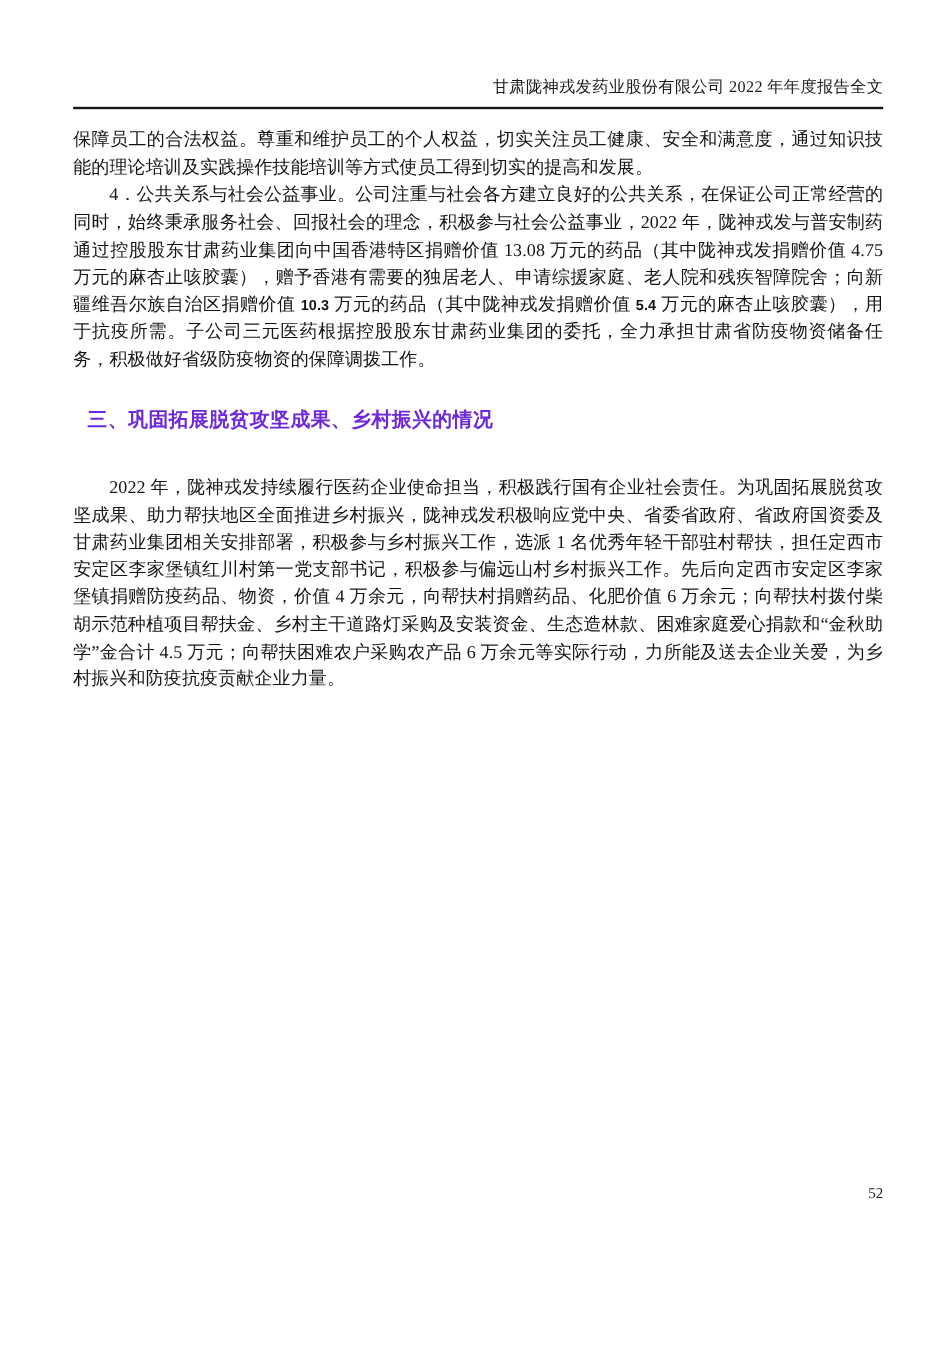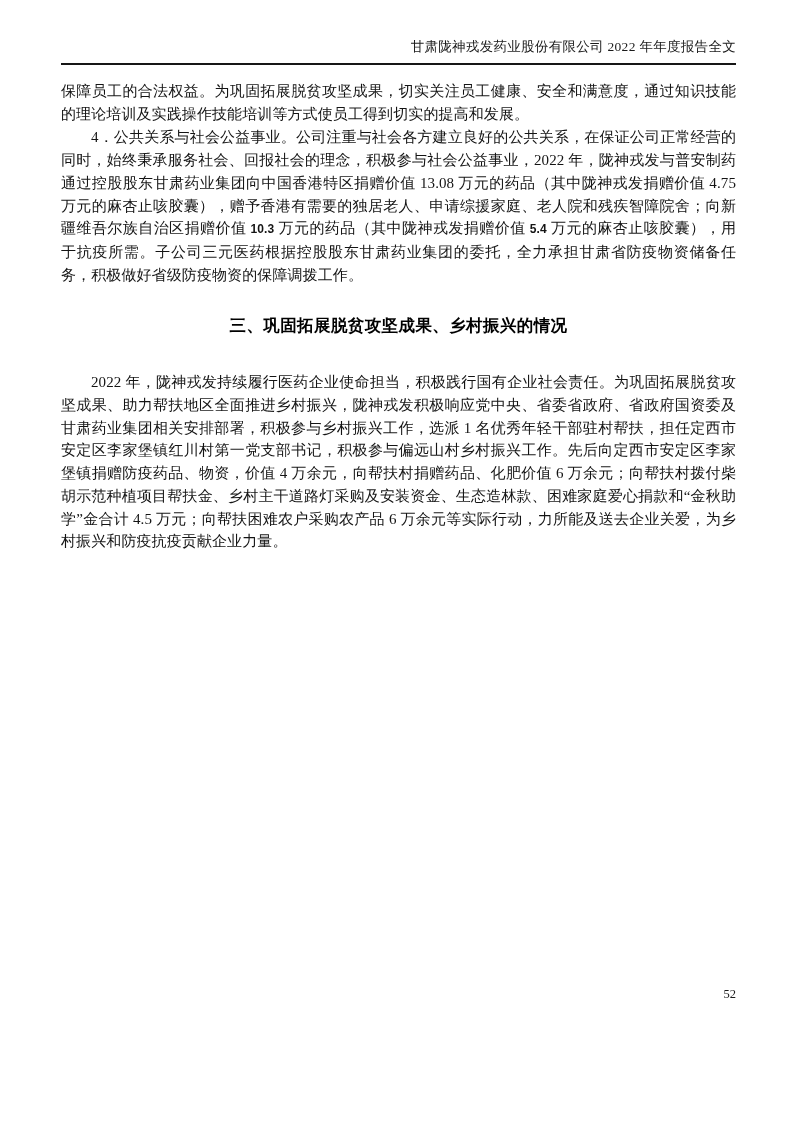--- a/index.html
+++ b/index.html
@@ -6,21 +6,21 @@
   body {
     width: 793px;
     height: 1122px;
     background: #ffffff;
     position: relative;
     overflow: hidden;
     font-family: "Liberation Serif", "DejaVu Serif", serif;
     color: #141414;
   }
   .page { position: absolute; inset: 0; background: #ffffff; }
-  .content { position: absolute; left: 61px; top: 38px; width: 675px; }
+  .content { position: absolute; left: 61px; top: 64px; width: 675px; }
   .header-title {
     text-align: right;
     font-size: 13.5px;
     line-height: 18px;
     margin-bottom: 7px;
     letter-spacing: 0.3px;
     color: #1a1a1a;
   }
   .header-rule {
     height: 0;
@@ -41,24 +41,23 @@
   .num-sans {
     font-family: "Liberation Sans", "DejaVu Sans", sans-serif;
     font-weight: 700;
     font-size: 12px;
   }
   .section-heading {
     font-family: "Liberation Sans", "DejaVu Sans", sans-serif;
     font-weight: 700;
     font-size: 16.5px;
     line-height: 23px;
-    color: #000000;
-    margin: 28px 0 34px 0;
+    color: #6d28d9;
+    margin: 28px 0 34px 12px;
     letter-spacing: 0.4px;
-    text-align: center;
   }
   .page-number {
     position: absolute;
     top: 987px;
     left: 61px;
     width: 675px;
     text-align: right;
     font-size: 12.5px;
     color: #1a1a1a;
   }
@@ -66,21 +65,21 @@
 </head>
 <body>
 
 <div class="page">
   <div class="content">
 
     <div class="header-title">甘肃陇神戎发药业股份有限公司 2022 年年度报告全文</div>
 
     <div class="header-rule"></div>
 
-    <p class="para no-indent">保障员工的合法权益。为巩固拓展脱贫攻坚成果，切实关注员工健康、安全和满意度，通过知识技能的理论培训及实践操作技能培训等方式使员工得到切实的提高和发展。</p>
+    <p class="para no-indent">保障员工的合法权益。尊重和维护员工的个人权益，切实关注员工健康、安全和满意度，通过知识技能的理论培训及实践操作技能培训等方式使员工得到切实的提高和发展。</p>
 
 
     <p class="para"><span>4．公共关系与社会公益事业。公司注重与社会各方建立良好的公共关系，在保证公司正常经营的同时，始终秉承服务社会、回报社会的理念，积极参与社会公益事业，2022 年，陇神戎发与普安制药通过控股股东甘肃药业集团向中国香港特区捐赠价值 13.08 万元的药品（其中陇神戎发捐赠价值 4.75 万元的麻杏止咳胶囊），赠予香港有需要的独居老人、申请综援家庭、老人院和残疾智障院舍；向新疆维吾尔族自治区捐赠价值 </span><span class="num-sans">10.3</span><span> 万元的药品（其中陇神戎发捐赠价值 </span><span class="num-sans">5.4</span><span> 万元的麻杏止咳胶囊），用于抗疫所需。子公司三元医药根据控股股东甘肃药业集团的委托，全力承担甘肃省防疫物资储备任务，积极做好省级防疫物资的保障调拨工作。</span></p>
 
     <h2 class="section-heading">三、巩固拓展脱贫攻坚成果、乡村振兴的情况</h2>
 
     <p class="para">2022 年，陇神戎发持续履行医药企业使命担当，积极践行国有企业社会责任。为巩固拓展脱贫攻坚成果、助力帮扶地区全面推进乡村振兴，陇神戎发积极响应党中央、省委省政府、省政府国资委及甘肃药业集团相关安排部署，积极参与乡村振兴工作，选派 1 名优秀年轻干部驻村帮扶，担任定西市安定区李家堡镇红川村第一党支部书记，积极参与偏远山村乡村振兴工作。先后向定西市安定区李家堡镇捐赠防疫药品、物资，价值 4 万余元，向帮扶村捐赠药品、化肥价值 6 万余元；向帮扶村拨付柴胡示范种植项目帮扶金、乡村主干道路灯采购及安装资金、生态造林款、困难家庭爱心捐款和“金秋助学”金合计 4.5 万元；向帮扶困难农户采购农产品 6 万余元等实际行动，力所能及送去企业关爱，为乡村振兴和防疫抗疫贡献企业力量。</p>
 
   </div>
 

